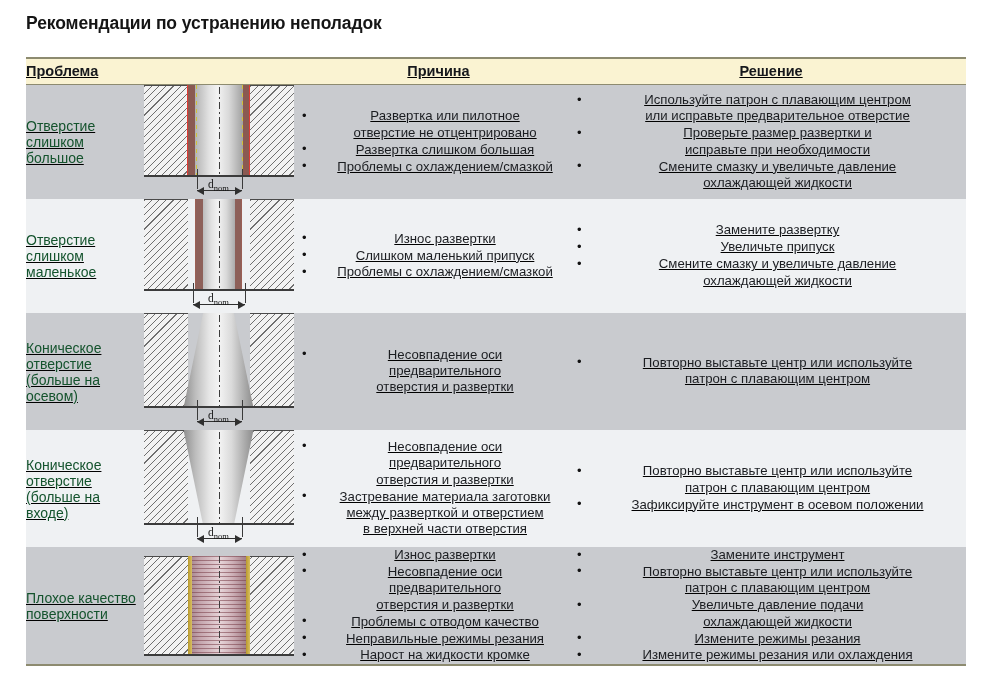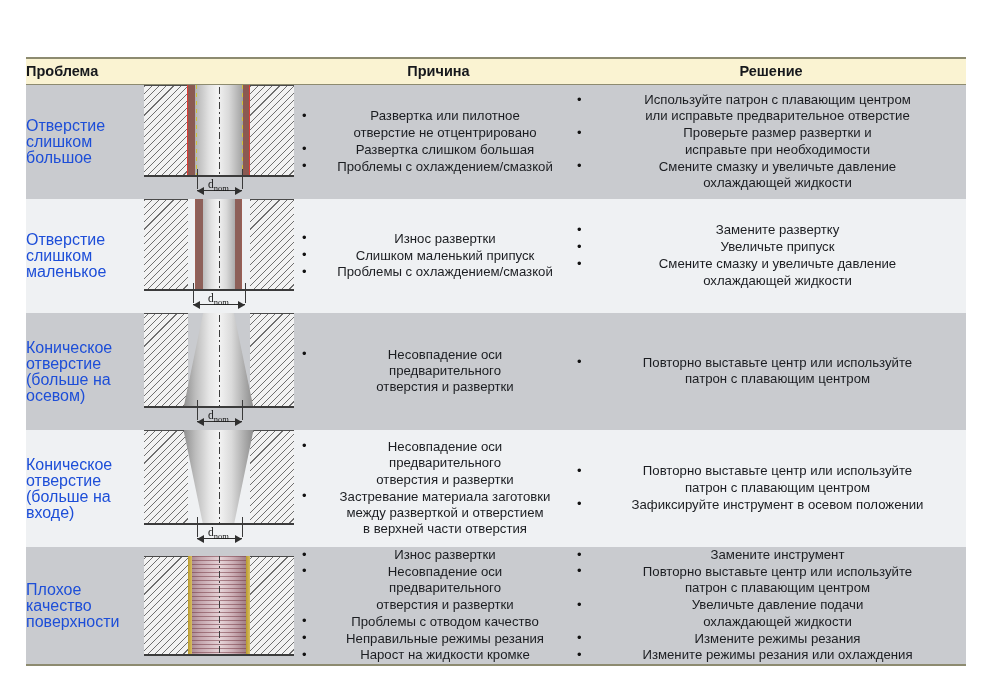--- a/index.html
+++ b/index.html
@@ -20,20 +20,21 @@
     left: 26px; top: 13px;
     font-size: 17.5px;
     font-weight: bold;
     color: #151515;
     letter-spacing: -0.1px;
   }
   #tbl-wrap {
     position: absolute;
     left: 26px; top: 57px;
     width: 792px;
+    text-decoration: underline;
   }
   table.tt {
     border-collapse: collapse;
     width: 940px;
     table-layout: fixed;
   }
   table.tt thead th {
     background: #faf3d2;
     border-top: 2px solid #8d8b70;
     border-bottom: 1px solid #8d8b70;
@@ -55,22 +56,22 @@
   table.tt tbody tr.band-a td { background: #c9cbcf; }
   table.tt tbody tr.band-b td { background: #eff1f3; }
   table.tt tbody td {
     vertical-align: middle;
     padding: 0;
     border: none;
   }
   table.tt tbody tr:last-child td { border-bottom: 2px solid #8d8b70; }
 
   td.prob {
-    font-size: 16px;
-    color: #1d4ed8;
+    font-size: 14px;
+    color: #14532d;
     line-height: 16px;
     padding-left: 14px;
     padding-right: 4px;
   }
   td.pic { text-align: center; }
   td.txt { padding: 4px 6px 4px 4px; }
 
   ul.bul {
     margin: 0; padding: 0; list-style: none; text-align: center;
   }
@@ -202,20 +203,21 @@
     font-family: "Liberation Serif", serif;
     width: 150px; text-align: center;
   }
   .dimlbl sub { font-size: 8.5px; }
 </style>
 </head>
 <body>
 
 <div id="page">
 
+  <div id="page-title">Рекомендации по устранению неполадок</div>
 
   <div id="tbl-wrap">
     <table class="tt">
       <colgroup>
         <col class="w-prob">
           <col class="w-pic">
           <col class="w-cause">
           <col class="w-sol">
       </colgroup>
       <thead>

